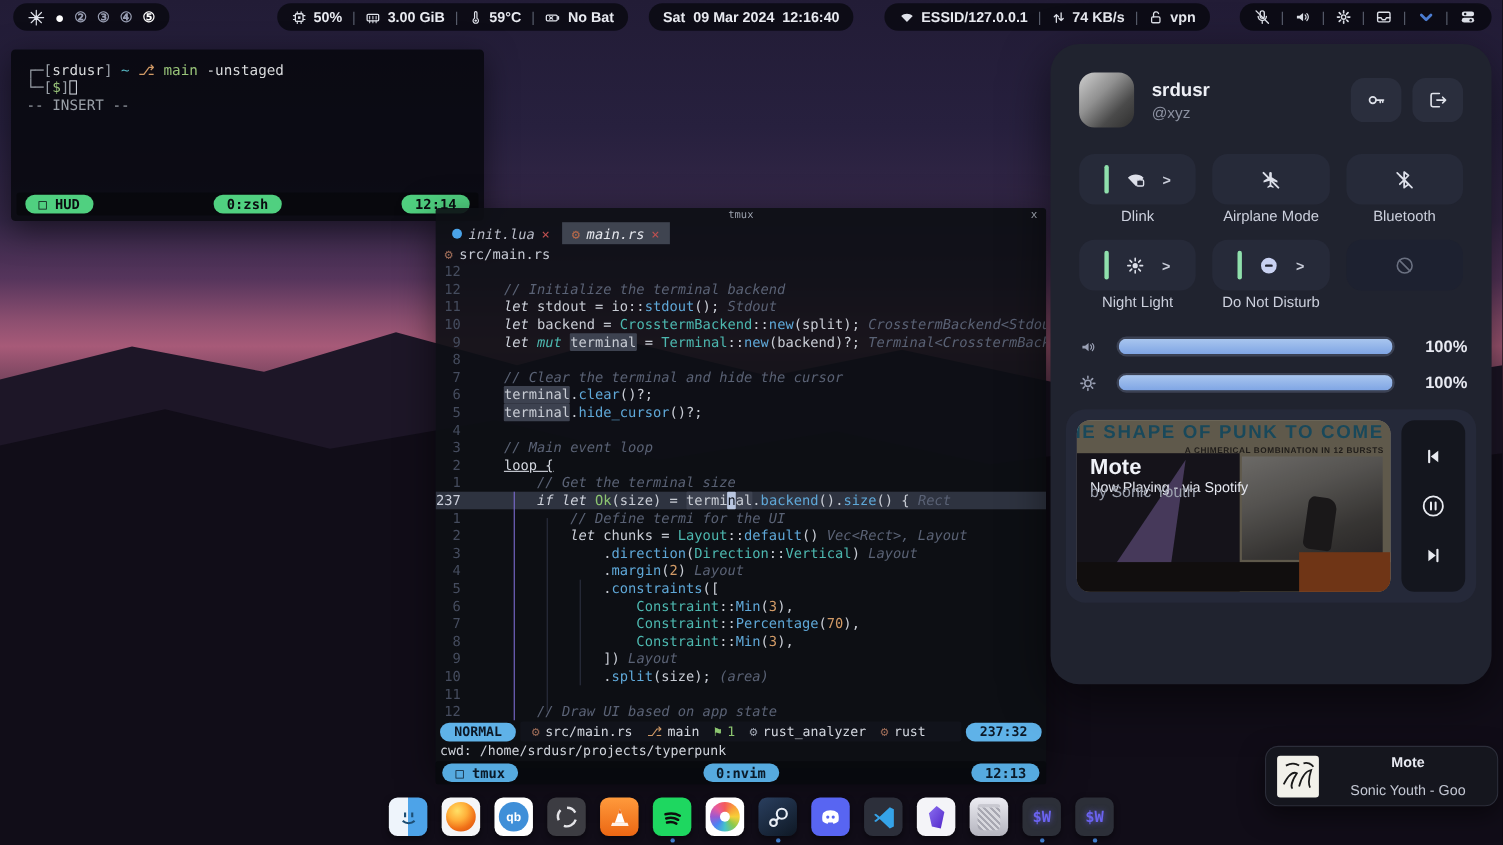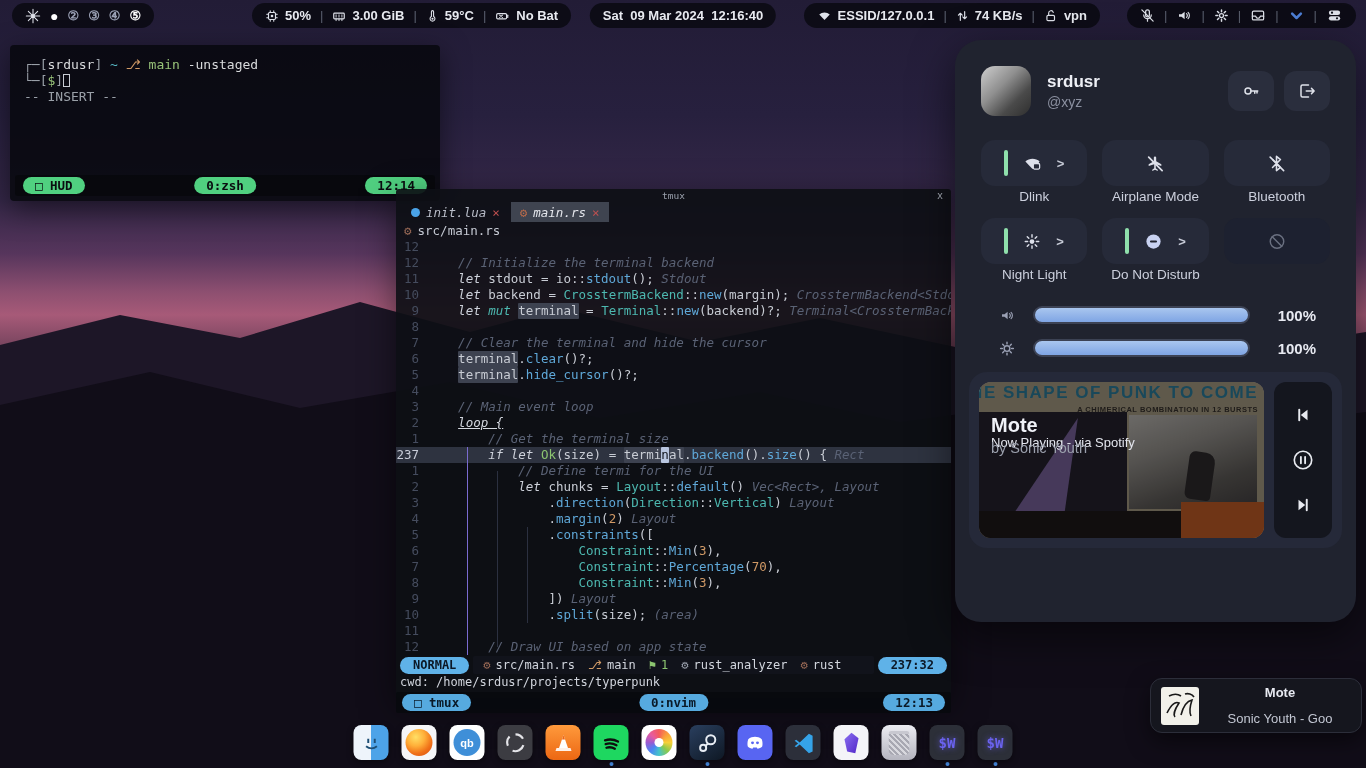--- a/index.html
+++ b/index.html
@@ -53,21 +53,21 @@
   #ed-crumb .rgear{color:#9a6a56;}
   #code{position:relative;height:416px;overflow:hidden;}
   .crow{display:flex;height:16px;line-height:16px;white-space:pre;}
   .crow .ln{width:32px;text-align:right;padding-right:9px;color:#454c5e;flex:none;}
   .crow.cur{background:#2e3340;}
   .crow.cur .ln{color:#c9cdd9;}
   .cm{color:#5a6275;font-style:italic;}
   .kw{color:#cdd1da;font-style:italic;}
   .ty{color:#4db8b0;} .ty2{color:#4db8b0;font-style:italic;}
   .fn{color:#5fa8d8;} .num{color:#d19a66;} .grn{color:#8cc570;}
-  .u{text-decoration:underline;color:#d4d8e0;font-style:italic;}
+  .u{text-decoration:underline;color:#d4d8e0;}
   .hl{background:#3d4250;border-radius:1px;}
   .curs{background:#b9c6e0;color:#10141c;border-radius:1px;}
   .guide{position:absolute;width:1px;background:#2b3040;}
   .guide.purple{background:#7a6bd0;}
   #ed-status{height:20px;display:flex;align-items:center;}
   .bpill{background:#5fb2e8;color:#0c1826;border-radius:10px;padding:0 13px;height:17px;line-height:17px;
     font-weight:700;font-size:12px;flex:none;}
   #ed-mid{flex:1;height:18px;margin:0 4px;background:rgba(18,20,28,.88);border-radius:2px;
     display:flex;align-items:center;gap:13px;padding:0 10px;font-size:12px;color:#c8ccd6;overflow:hidden;}
   #ed-mid .it{display:flex;align-items:center;gap:5px;white-space:nowrap;}
@@ -91,21 +91,21 @@
   #qs-handle{font-size:14px;color:#8b90a0;margin-top:2px;}
   .hbtn{width:46px;height:40px;border-radius:12px;background:#2a2e3d;display:flex;align-items:center;
     justify-content:center;color:#d8dce8;margin-left:10px;}
   #tiles{display:grid;grid-template-columns:repeat(3,1fr);column-gap:15px;row-gap:6px;margin:10px 26px 0;}
   .tile{height:46px;border-radius:14px;background:#262a39;display:flex;align-items:center;
     justify-content:center;gap:14px;color:#dde0ea;}
   .tile.dim{background:#1d2130;color:#6a7080;}
   .abar{width:4px;height:26px;border-radius:2px;background:#8fe0ac;}
   .chev{font-size:13px;color:#c8ccd8;font-weight:700;}
   .tlabel{text-align:center;font-size:13.5px;color:#ccd0dd;height:26px;line-height:22px;}
-  #sliders{margin:16px 40px 0;}
+  #sliders{margin:16px 22px 0;}
   .srow{display:flex;align-items:center;gap:14px;margin-bottom:15px;}
   .srow .sic{width:24px;color:#9aa0b4;display:flex;justify-content:center;}
   .track{flex:1;height:18px;border-radius:9px;background:linear-gradient(180deg,#a9c6ef,#7fa5e4);
     border:2px solid #3c4254;}
   .sval{width:52px;text-align:right;font-size:15px;font-weight:700;color:#e8eaf2;}
   #media{margin:12px 14px 0;height:176px;background:#252939;border-radius:18px;padding:10px;display:flex;gap:10px;}
   #art{flex:1;border-radius:12px;overflow:hidden;position:relative;background:#bfb28e;}
   .art-title{position:absolute;top:1px;left:-40px;right:0;font-size:17px;font-weight:800;color:#2d8fae;
     letter-spacing:1.5px;white-space:nowrap;text-align:right;padding-right:6px;}
   .art-sub{position:absolute;top:23px;right:6px;font-size:7.5px;font-weight:700;color:#3a3428;letter-spacing:.5px;}
@@ -321,21 +321,21 @@
         </div>
       </div>
     <div id="ed-crumb">
       <span class="rgear">⚙</span>
       <span>src/main.rs</span>
     </div>
     <div id="code">
         <div class="crow"><span class="ln">12</span></div>
         <div class="crow"><span class="ln">12</span><span class="tx">    </span><span class="cm">// Initialize the terminal backend</span></div>
         <div class="crow"><span class="ln">11</span><span class="tx">    </span><span class="kw">let</span><span class="tx"> stdout = io::</span><span class="fn">stdout</span><span class="tx">(); </span><span class="cm">Stdout</span></div>
-        <div class="crow"><span class="ln">10</span><span class="tx">    </span><span class="kw">let</span><span class="tx"> backend = </span><span class="ty">CrosstermBackend</span><span class="tx">::</span><span class="fn">new</span><span class="tx">(margin); </span><span class="cm">CrosstermBackend&lt;Stdout</span></div>
+        <div class="crow"><span class="ln">10</span><span class="tx">    </span><span class="kw">let</span><span class="tx"> backend = </span><span class="ty">CrosstermBackend</span><span class="tx">::</span><span class="fn">new</span><span class="tx">(split); </span><span class="cm">CrosstermBackend&lt;Stdout</span></div>
         <div class="crow"><span class="ln">9</span><span class="tx">    </span><span class="kw">let</span><span class="tx"> </span><span class="ty2">mut</span><span class="tx"> </span><span class="hl">terminal</span><span class="tx"> = </span><span class="ty">Terminal</span><span class="tx">::</span><span class="fn">new</span><span class="tx">(backend)?; </span><span class="cm">Terminal&lt;CrosstermBacken</span></div>
         <div class="crow"><span class="ln">8</span></div>
         <div class="crow"><span class="ln">7</span><span class="tx">    </span><span class="cm">// Clear the terminal and hide the cursor</span></div>
         <div class="crow"><span class="ln">6</span><span class="tx">    </span><span class="hl">terminal</span><span class="tx">.</span><span class="fn">clear</span><span class="tx">()?;</span></div>
         <div class="crow"><span class="ln">5</span><span class="tx">    </span><span class="hl">terminal</span><span class="tx">.</span><span class="fn">hide_cursor</span><span class="tx">()?;</span></div>
         <div class="crow"><span class="ln">4</span></div>
         <div class="crow"><span class="ln">3</span><span class="tx">    </span><span class="cm">// Main event loop</span></div>
         <div class="crow"><span class="ln">2</span><span class="tx">    </span><span class="u">loop {</span></div>
         <div class="crow"><span class="ln">1</span><span class="tx">        </span><span class="cm">// Get the terminal size</span></div>
         <div class="crow cur"><span class="ln">237</span><span class="tx">        </span><span class="kw">if let</span><span class="tx"> </span><span class="grn">Ok</span><span class="tx">(size) = </span><span class="hl">termi</span><span class="curs">n</span><span class="hl">al</span><span class="tx">.</span><span class="fn">backend</span><span class="tx">().</span><span class="fn">size</span><span class="tx">() { </span><span class="cm">Rect</span></div>

